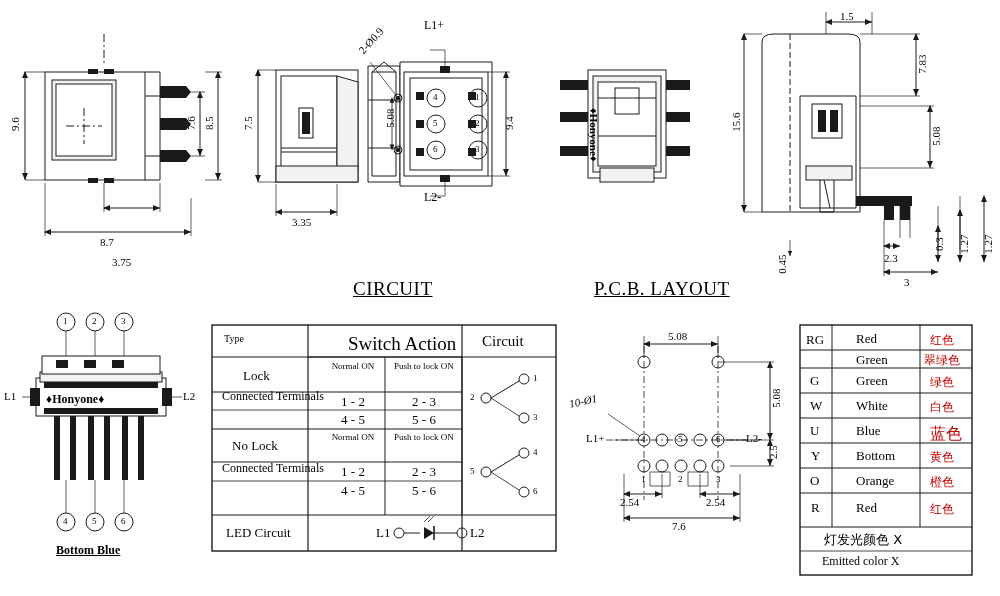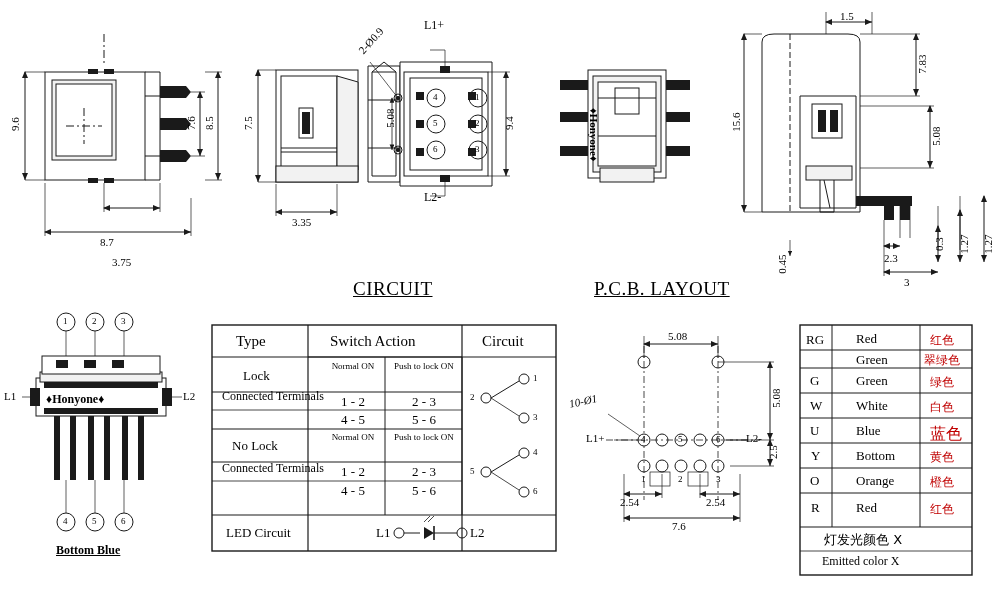--- a/index.html
+++ b/index.html
@@ -373,22 +373,22 @@
 
 <div class="lbl sm" style="left:63px;top:316px;">1</div>
 <div class="lbl sm" style="left:92px;top:316px;">2</div>
 <div class="lbl sm" style="left:121px;top:316px;">3</div>
 <div class="lbl sm" style="left:63px;top:516px;">4</div>
 <div class="lbl sm" style="left:92px;top:516px;">5</div>
 <div class="lbl sm" style="left:121px;top:516px;">6</div>
 <div class="lbl dim" style="left:4px;top:390px;">L1</div>
 <div class="lbl dim" style="left:183px;top:390px;">L2</div>
 
-<div class="lbl tbl-txt" style="left:236px;top:333px;font-size:15px;">Type</div>
-<div class="lbl tbl-txt" style="left:330px;top:333px;font-size:15px;">Switch Action</div>
+<div class="lbl tbl-txt" style="left:224px;top:333px;font-size:10px;">Type</div>
+<div class="lbl tbl-txt" style="left:348px;top:333px;font-size:19px;">Switch Action</div>
 <div class="lbl tbl-txt" style="left:482px;top:333px;font-size:15px;">Circuit</div>
 
 <div class="lbl tbl-txt" style="left:243px;top:368px;">Lock</div>
 <div class="lbl sm" style="left:326px;top:361px;text-align:center;width:54px;">Normal ON</div>
 <div class="lbl sm" style="left:390px;top:361px;text-align:center;width:68px;">Push to lock ON</div>
 <div class="lbl tbl-txt" style="left:222px;top:389px;font-size:12px;width:84px;text-align:center;">Connected Terminals</div>
 <div class="lbl tbl-txt" style="left:326px;top:394px;width:54px;text-align:center;">1 - 2</div>
 <div class="lbl tbl-txt" style="left:390px;top:394px;width:68px;text-align:center;">2 - 3</div>
 <div class="lbl tbl-txt" style="left:326px;top:412px;width:54px;text-align:center;">4 - 5</div>
 <div class="lbl tbl-txt" style="left:390px;top:412px;width:68px;text-align:center;">5 - 6</div>

